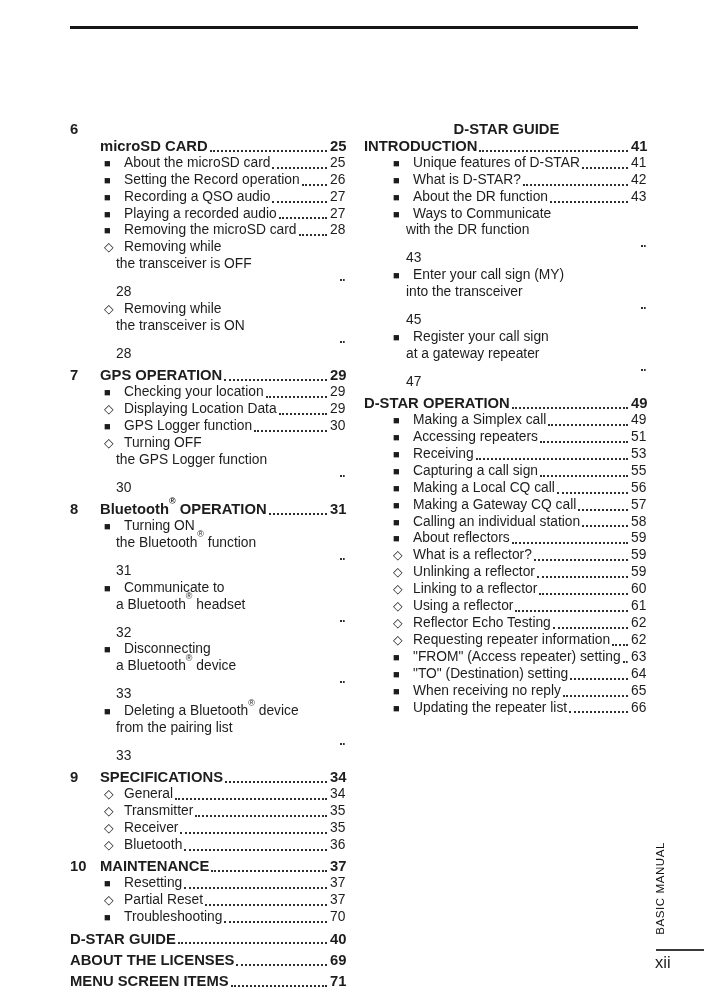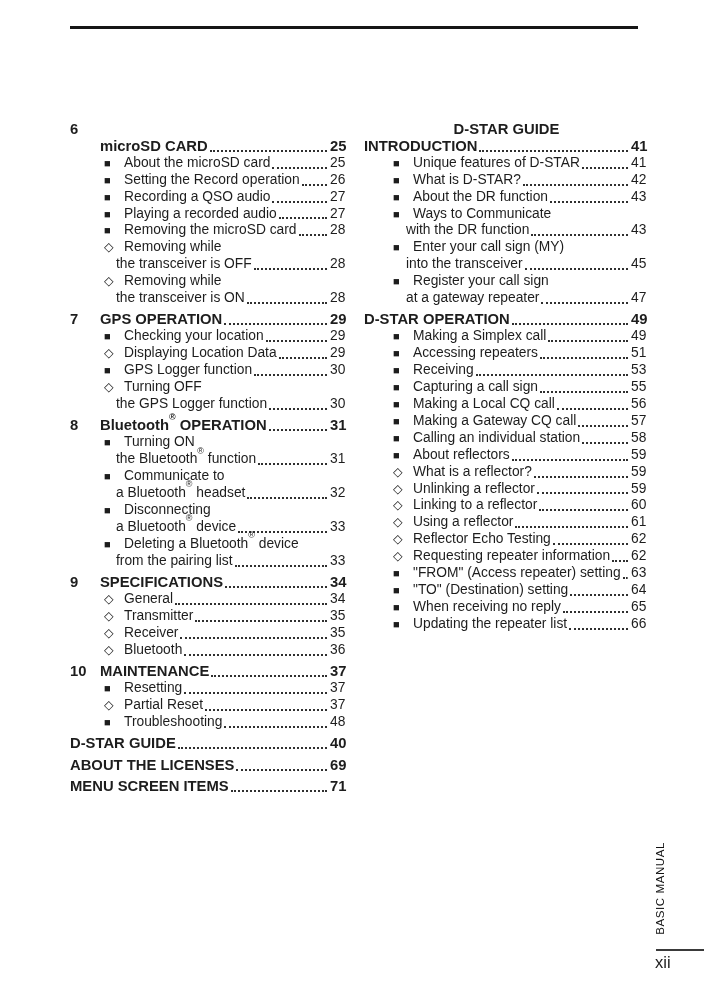--- a/index.html
+++ b/index.html
@@ -23,21 +23,21 @@
     display:flex;align-items:baseline;
     line-height:16.9px;font-size:13.8px;
   }
   .row.gap{margin-top:4.5px;}
   .row.s,.row.sc,.row.T,.row.h{font-weight:bold;font-size:14.8px;}
   .row.h{justify-content:center;}
   .num{flex:0 0 30px;}
   .row.sc{padding-left:30px;}
   .row.e{padding-left:34px;}
   .col-right .row.e{padding-left:29px;}
-  .row.c{padding-left:46px;}
+  .row.c{padding-left:46px;flex-direction:column;}
   .col-right .row.c{padding-left:42px;}
   .bullet{flex:0 0 20px;font-size:11px;}
   .bullet.di{font-size:12.5px;}
   .txt{white-space:nowrap;}
   .txt sup{font-size:9px;position:relative;top:-4px;line-height:0;}
   .leader{
     flex:1 1 6px;min-width:5px;
     border-bottom:2px dotted #2f2f2f;
     align-self:flex-end;
     margin:0 3px 3px 2px;
@@ -242,21 +242,21 @@
       <div class="row e">
         <span class="bullet di">◇</span>
         <span class="txt">Partial Reset</span>
         <span class="leader"></span>
         <span class="pg">37</span>
       </div>
       <div class="row e">
         <span class="bullet sq">■</span>
         <span class="txt">Troubleshooting</span>
         <span class="leader"></span>
-        <span class="pg">48</span>
+        <span class="pg">70</span>
       </div>
       <div class="row T gap">
         <span class="txt">D-STAR GUIDE</span>
         <span class="leader"></span>
         <span class="pg">40</span>
       </div>
       <div class="row T gap">
         <span class="txt">ABOUT THE LICENSES</span>
         <span class="leader"></span>
         <span class="pg">69</span>

